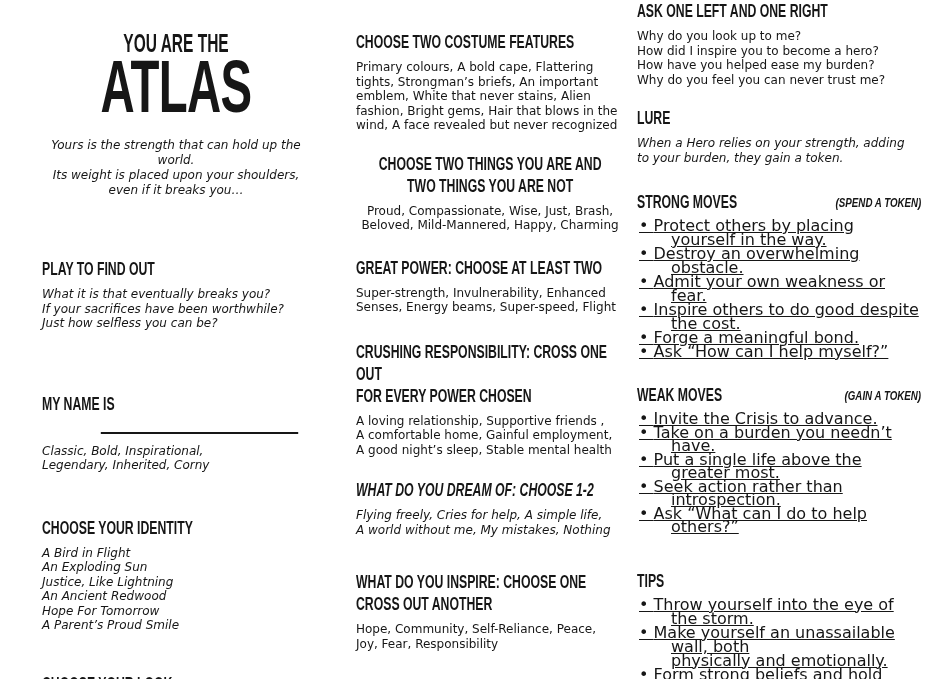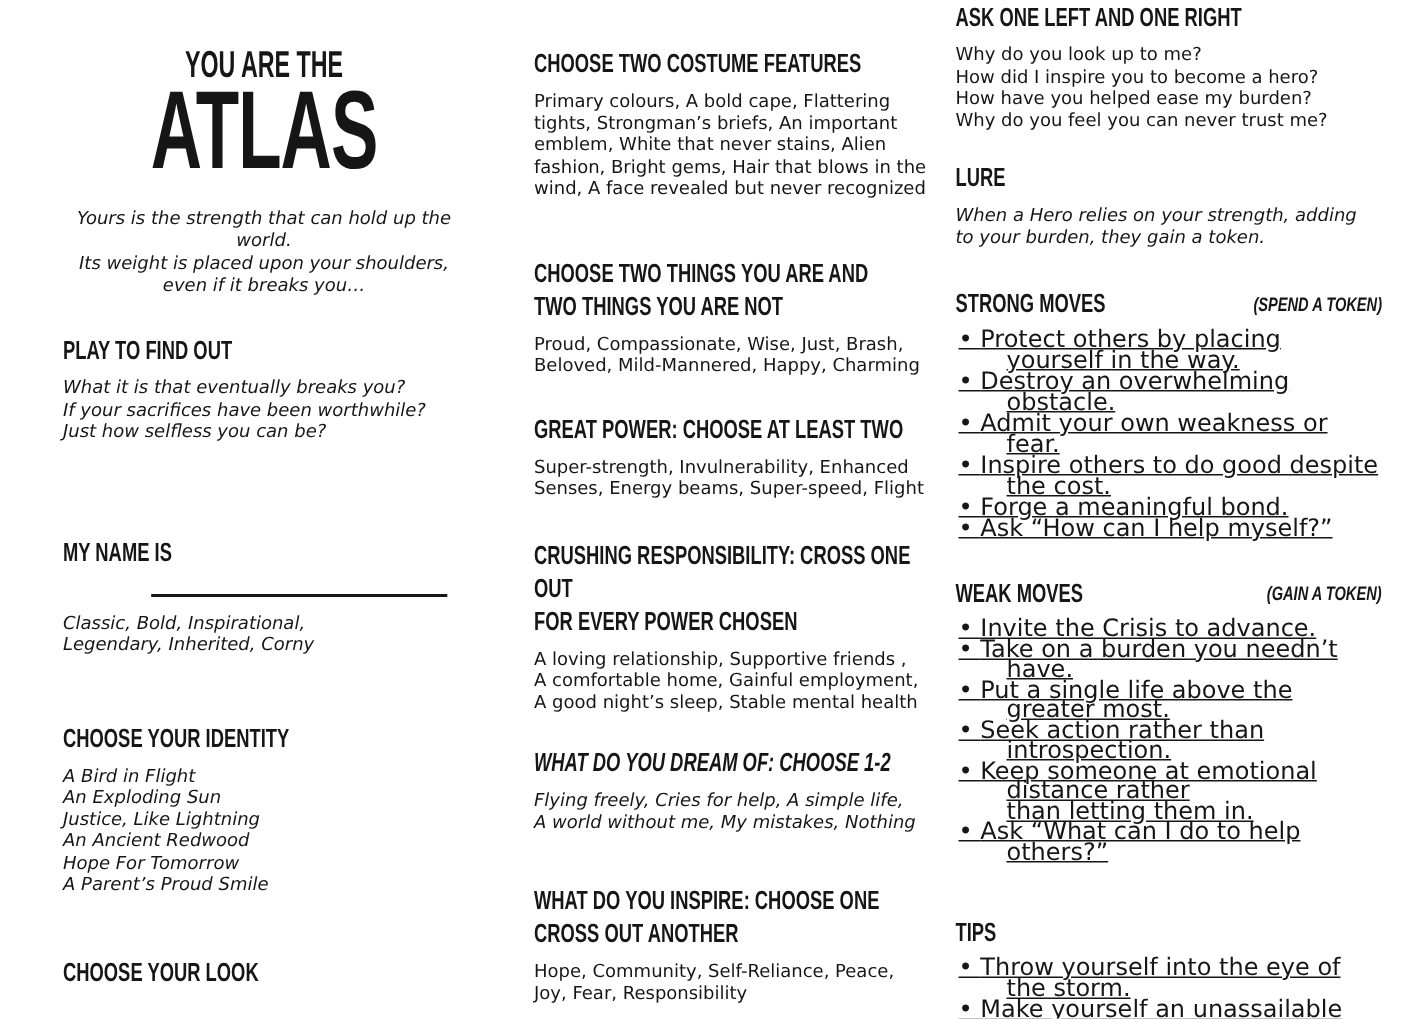--- a/index.html
+++ b/index.html
@@ -61,27 +61,27 @@
     transform:scaleX(0.64); transform-origin:50% 0;
   }
   .tagline {
     margin-top:20px;
     font-size:12px; line-height:15px;
     font-style:italic; text-align:center;
     white-space:pre-line;
   }
 
   
-  .sec-l1 { margin-top:24px; }
+  .sec-l1 { margin-top:60px; }
   .sec-l2 { margin-top:40px; }
   .sec-l3 { margin-top:44px; }
   .sec-l4 { margin-top:40px; }
 
   .sec-m1 { margin-top:31px; }
-  .sec-m2 { margin-top:38px; }
+  .sec-m2 { margin-top:20px;text-align:center; }
   .sec-m3 { margin-top:24px; }
   .sec-m4 { margin-top:26px; }
   .sec-m5 { margin-top:22px;font-style:italic; }
   .sec-m6 { margin-top:34px; }
 
   .sec-r1 { }
   .sec-r2 { margin-top:20px; }
   .sec-r3 { margin-top:26px; }
   .sec-r4 { margin-top:25px; }
   .sec-r5 { margin-top:36px; }
@@ -233,22 +233,20 @@
     <div class="sec-r4">
       <div class="h-row">
         <div class="h">WEAK MOVES</div>
         <div class="h-token">(GAIN A TOKEN)</div>
       </div>
       <ul class="moves moves-tight">
         <li>Invite the Crisis to advance.</li>
         <li>Take on a burden you needn’t have.</li>
         <li>Put a single life above the greater most.</li>
         <li>Seek action rather than introspection.</li>
-        <li>Keep someone at emotional distance rather
-than letting them in.</li>
         <li>Ask “What can I do to help others?”</li>
       </ul>
     </div>
 
     <div class="sec-r5">
       <div class="h">TIPS</div>
       <ul class="moves">
         <li>Throw yourself into the eye of the storm.</li>
         <li>Make yourself an unassailable wall, both
 physically and emotionally.</li>

